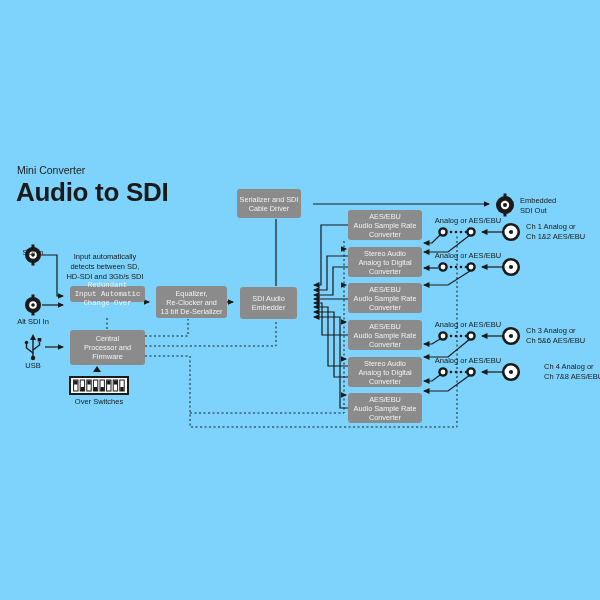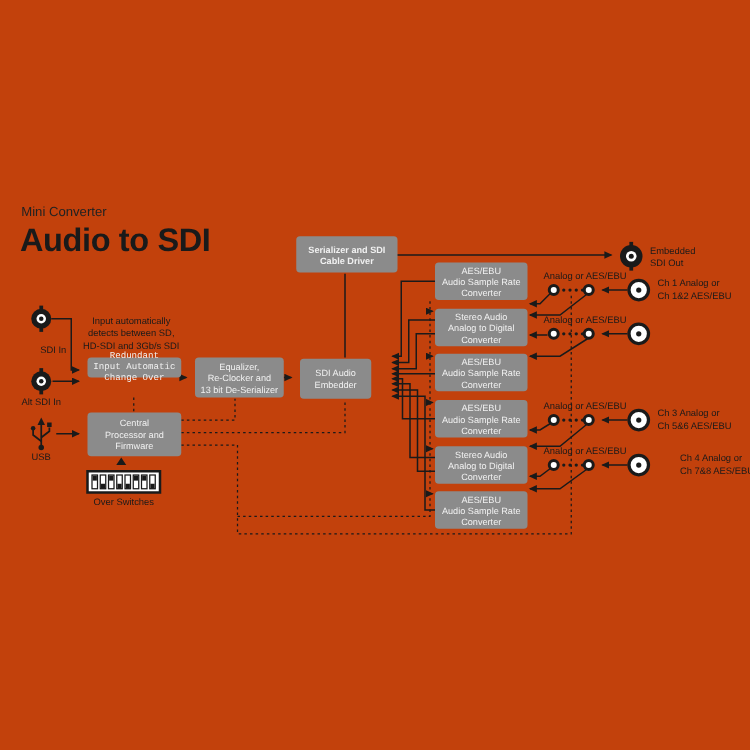--- a/index.html
+++ b/index.html
@@ -1,16 +1,16 @@
 <!DOCTYPE html>
 <html><head>
 <meta charset="utf-8">
 <style>
   html,body{margin:0;padding:0;background:#fff;}
-  #stage{position:relative;width:600px;height:600px;background:#c2410c;overflow:hidden;
+  #stage{position:relative;width:600px;height:600px;background:#7dd3fc;overflow:hidden;
          font-family:"Liberation Sans", sans-serif;color:#1a1a1a;}
   .pre{white-space:pre-line;}
   .gbox{position:absolute;background:#8b8b8b;border-radius:3px;color:#f1f1f1;
         display:flex;align-items:center;justify-content:center;text-align:center;
         font-size:7.3px;line-height:9px;white-space:pre-line;}
   .lbl{position:absolute;font-size:7.5px;line-height:10px;color:#1a1a1a;}
   .ctr{text-align:center;}
   #t-product{position:absolute;left:17px;top:164px;font-size:10.5px;color:#222;}
   #t-model{position:absolute;left:16px;top:177px;font-size:26px;font-weight:bold;letter-spacing:-0.3px;}
   svg{position:absolute;left:0;top:0;}
@@ -180,21 +180,21 @@
       <g>
         <circle cx="511" cy="372" r="7.8" fill="#fff" stroke="#1a1a1a" stroke-width="2.6"></circle>
         <circle cx="511" cy="372" r="2.1" fill="#1a1a1a"></circle>
       </g>
     </g>
   </svg>
 
   <div id="t-product">Mini Converter</div>
   <div id="t-model">Audio to SDI</div>
 
-  <div class="gbox" style="left:237px;top:189px;width:81px;height:29px;font-weight:bold;">Serializer and SDI
+  <div class="gbox" style="left:237px;top:189px;width:64px;height:29px;">Serializer and SDI
 Cable Driver</div>
   <div class="gbox" style="left:70px;top:286px;width:75px;height:16px;font-family:Liberation Mono, monospace;">Redundant
 Input Automatic
 Change Over</div>
   <div class="gbox" style="left:156px;top:286px;width:71px;height:32px;">Equalizer,
 Re-Clocker and
 13 bit De-Serializer</div>
   <div class="gbox" style="left:240px;top:287px;width:57px;height:32px;">SDI Audio
 Embedder</div>
   <div class="gbox" style="left:70px;top:330px;width:75px;height:35px;">Central
@@ -216,21 +216,21 @@
   <div class="gbox" style="left:348px;top:357px;width:74px;height:30px;">Stereo Audio
 Analog to Digital
 Converter</div>
   <div class="gbox" style="left:348px;top:393px;width:74px;height:30px;">AES/EBU
 Audio Sample Rate
 Converter</div>
 
   <div class="lbl ctr pre" style="left:55px;top:252px;width:100px;">Input automatically
 detects between SD,
 HD-SDI and 3Gb/s SDI</div>
-  <div class="lbl ctr" style="left:13px;top:275px;width:40px;text-align:right;">SDI In</div>
+  <div class="lbl ctr" style="left:13px;top:248px;width:40px;">SDI In</div>
   <div class="lbl ctr" style="left:5px;top:317px;width:56px;">Alt SDI In</div>
   <div class="lbl ctr" style="left:13px;top:361px;width:40px;">USB</div>
   <div class="lbl ctr" style="left:60px;top:397px;width:78px;">Over Switches</div>
 
   <div class="lbl pre" style="left:520px;top:196px;width:70px;">Embedded
 SDI Out</div>
 
   <div class="lbl ctr" style="left:425px;top:216px;width:86px;">Analog or AES/EBU</div>
   <div class="lbl ctr" style="left:425px;top:251px;width:86px;">Analog or AES/EBU</div>
   <div class="lbl ctr" style="left:425px;top:320px;width:86px;">Analog or AES/EBU</div>

